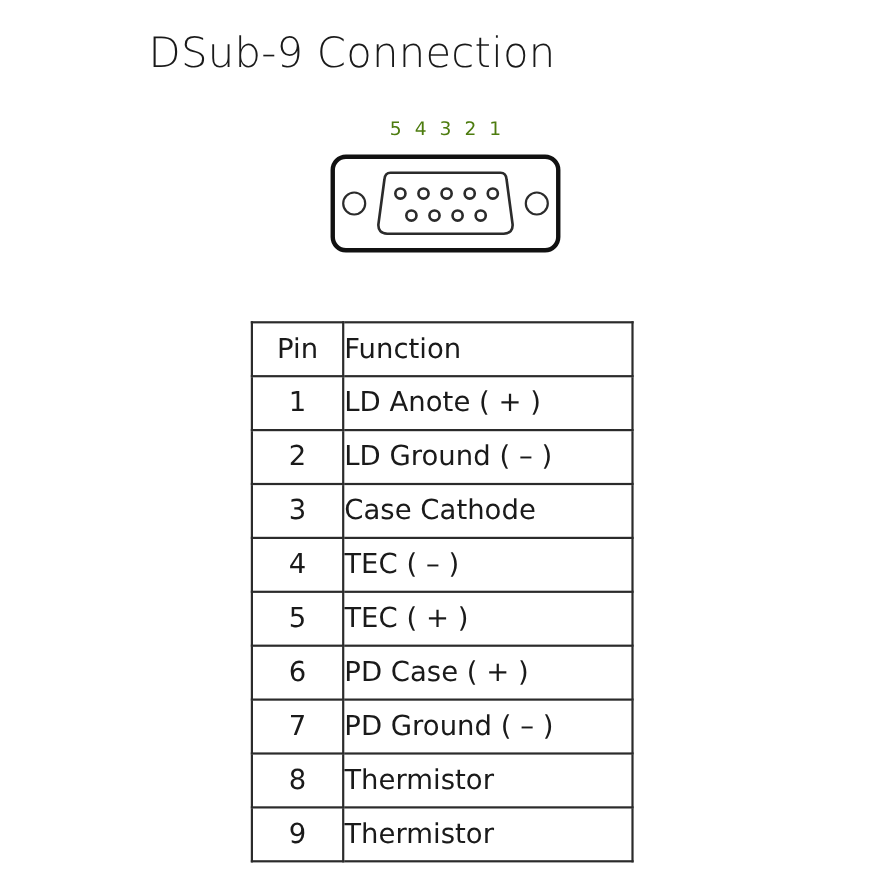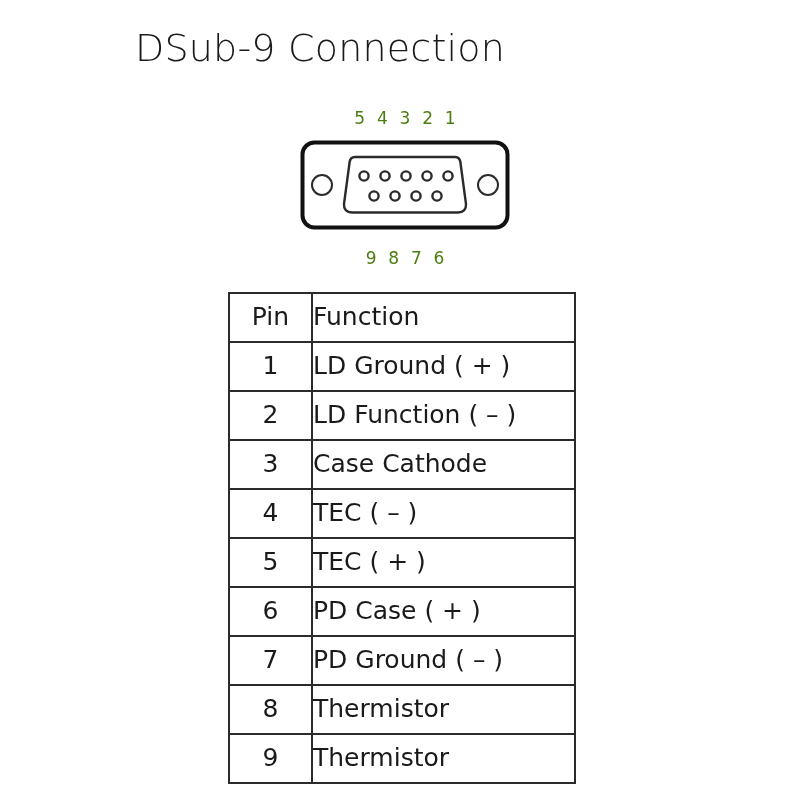--- a/index.html
+++ b/index.html
@@ -142,42 +142,41 @@
       <circle cx="126" cy="36" r="4.6" fill="#ffffff" stroke="#2b2b2b" stroke-width="2.4"></circle>
       <circle cx="147" cy="36" r="4.6" fill="#ffffff" stroke="#2b2b2b" stroke-width="2.4"></circle>
       <circle cx="168" cy="36" r="4.6" fill="#ffffff" stroke="#2b2b2b" stroke-width="2.4"></circle>
 
       <circle cx="94" cy="56" r="4.6" fill="#ffffff" stroke="#2b2b2b" stroke-width="2.4"></circle>
       <circle cx="115" cy="56" r="4.6" fill="#ffffff" stroke="#2b2b2b" stroke-width="2.4"></circle>
       <circle cx="136" cy="56" r="4.6" fill="#ffffff" stroke="#2b2b2b" stroke-width="2.4"></circle>
       <circle cx="157" cy="56" r="4.6" fill="#ffffff" stroke="#2b2b2b" stroke-width="2.4"></circle>
     </svg>
 
-    <div class="pin-label-row pin-label-bottom">9 8 7 6</div>
 
   </div>
 
   <div class="pin-table-wrap">
     <table class="pin-table">
       <colgroup>
         <col class="col-pin">
         <col class="col-fn">
       </colgroup>
       <tbody>
         <tr>
           <td class="cell-pin">Pin</td>
           <td class="cell-fn">Function</td>
         </tr>
       <tr>
             <td class="cell-pin">1</td>
-            <td class="cell-fn">LD Ground ( + )</td>
+            <td class="cell-fn">LD Anote ( + )</td>
           </tr>
           <tr>
             <td class="cell-pin">2</td>
-            <td class="cell-fn">LD Function ( – )</td>
+            <td class="cell-fn">LD Ground ( – )</td>
           </tr>
           <tr>
             <td class="cell-pin">3</td>
             <td class="cell-fn">Case Cathode</td>
           </tr>
           <tr>
             <td class="cell-pin">4</td>
             <td class="cell-fn">TEC ( – )</td>
           </tr>
           <tr>

